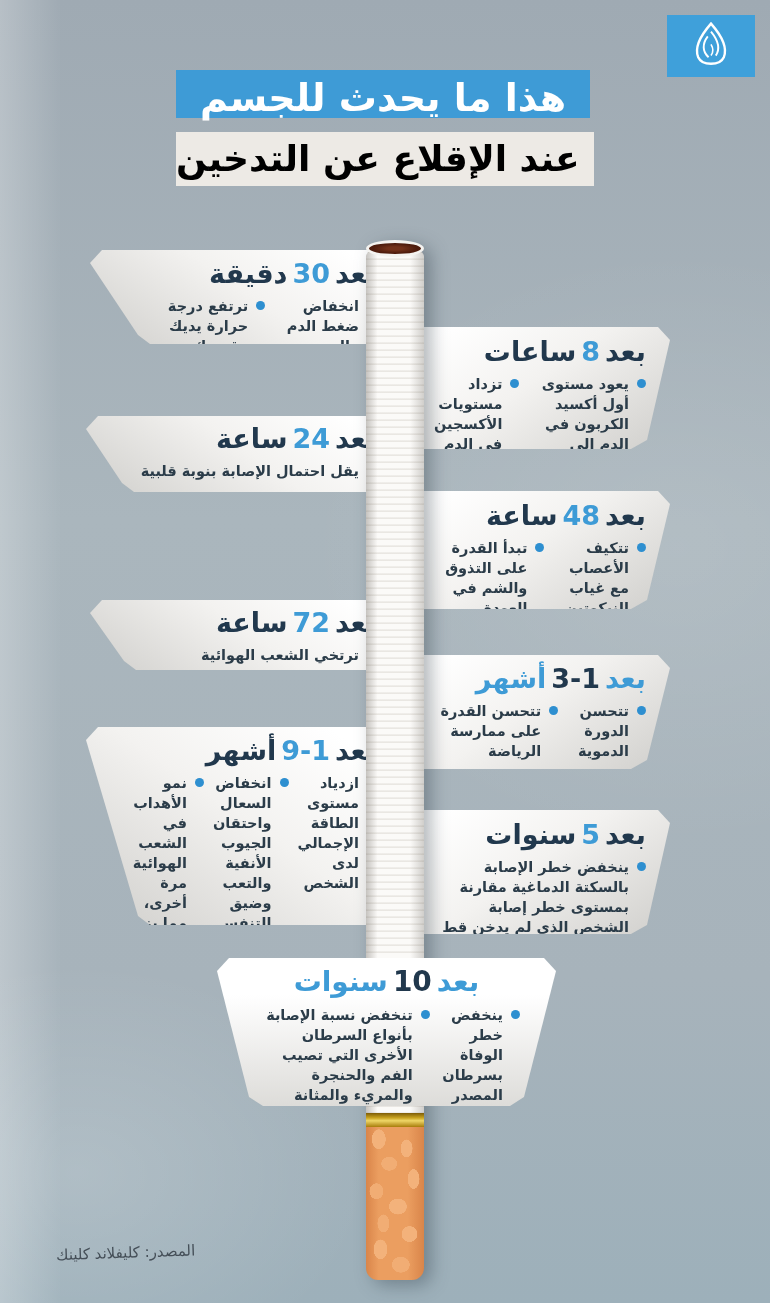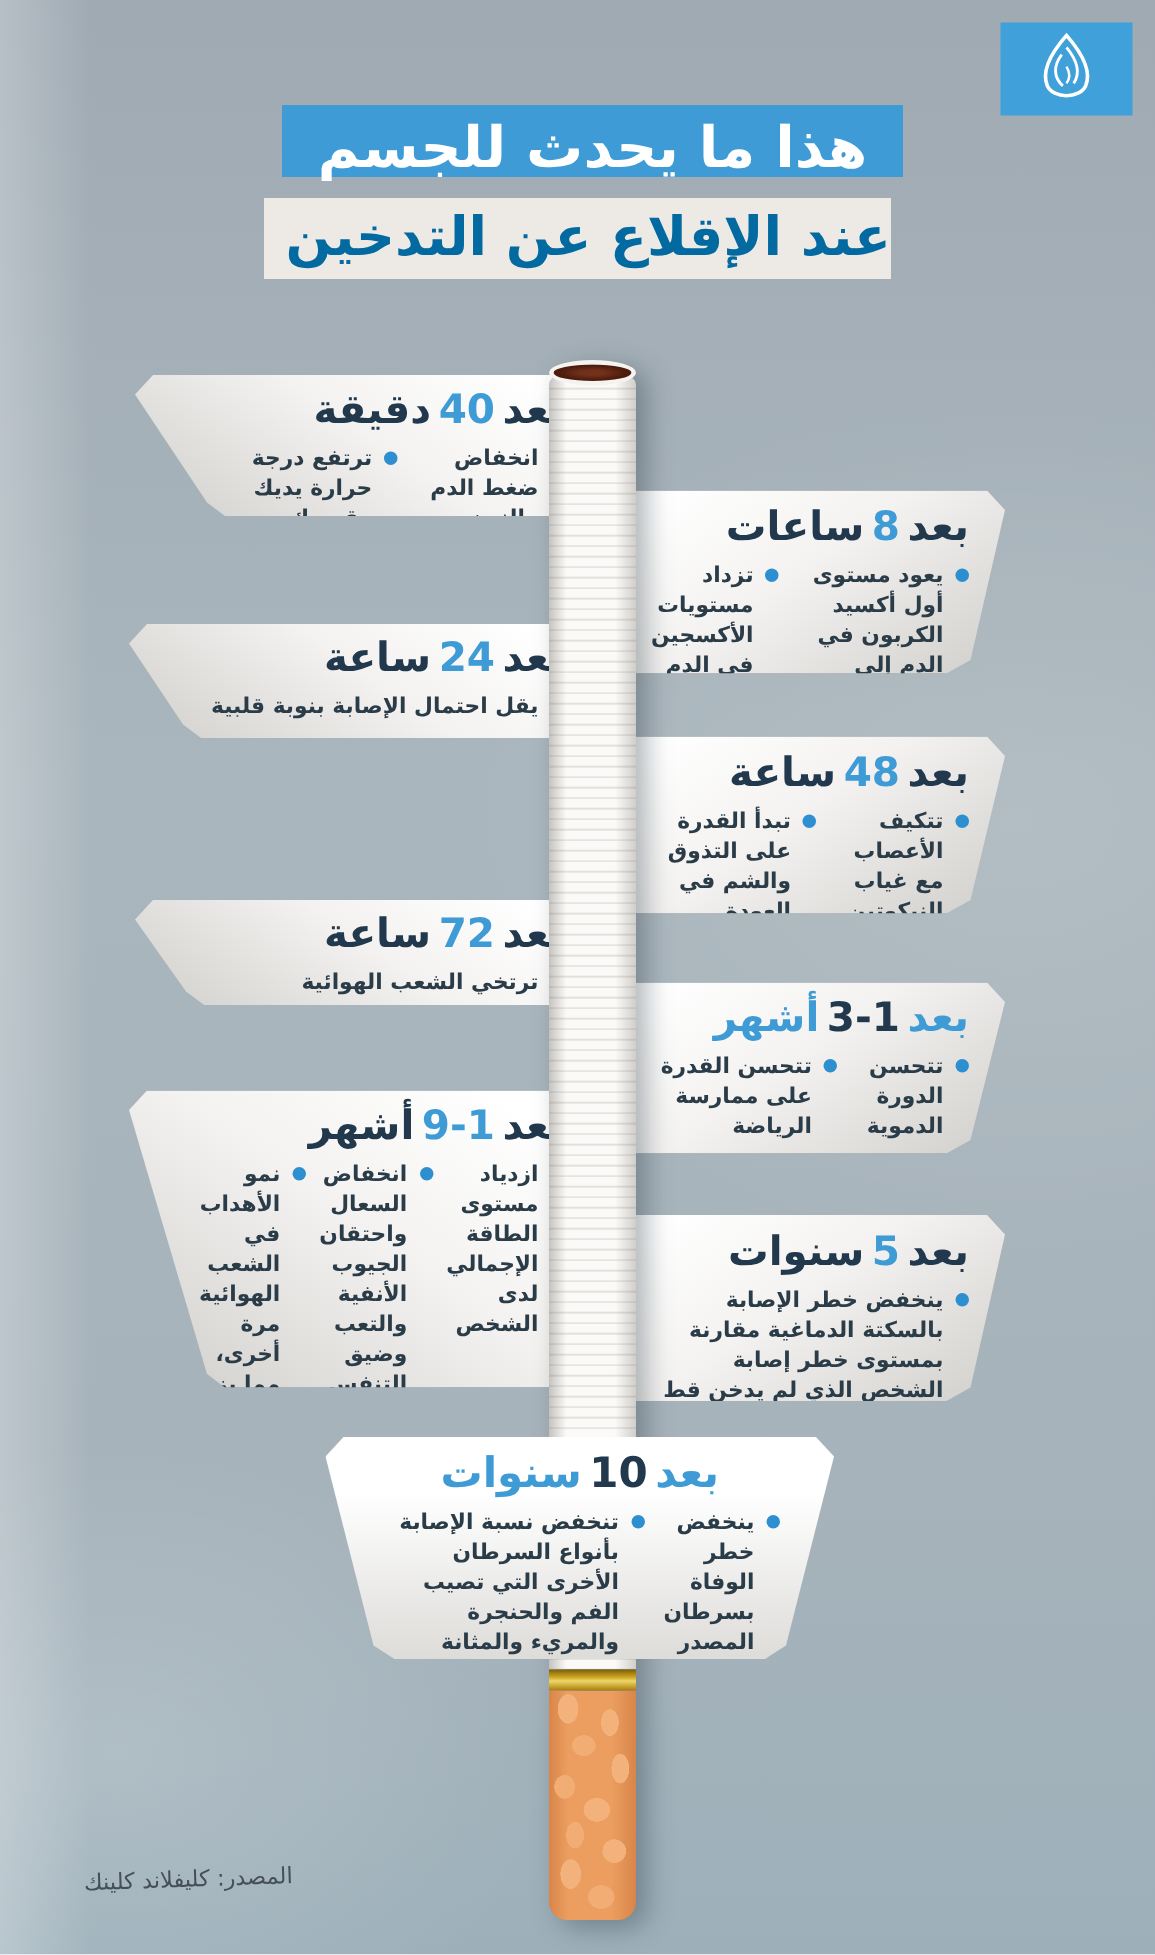--- a/index.html
+++ b/index.html
@@ -9,28 +9,28 @@
     position:relative; width:770px; height:1303px; overflow:hidden; direction:rtl;
     background:
       radial-gradient(420px 300px at 10% 90%, rgba(255,255,255,0.16), transparent 70%),
       radial-gradient(520px 420px at 88% 42%, rgba(255,255,255,0.10), transparent 72%),
       linear-gradient(90deg, rgba(255,255,255,0.25), rgba(255,255,255,0) 8%),
       linear-gradient(180deg, #9faab3 0%, #aab6bd 40%, #a7b3bb 75%, #9db0ba 100%);
   }
 
   
   .title-line1 {
-    position:absolute; left:188px; top:70px; width:414px; height:48px; z-index:6;
+    position:absolute; left:176px; top:70px; width:414px; height:48px; z-index:6;
     background:#3e9bd6; color:#ffffff; font-weight:bold; font-size:38px;
     line-height:57px; text-align:center;
   }
   .title-line2 {
     position:absolute; left:176px; top:132px; width:418px; height:54px; z-index:6;
-    background:#edeae5; color:#0369a1; font-weight:bold; font-size:36px;
-    line-height:54px; text-align:right;
+    background:#edeae5; color:#000000; font-weight:bold; font-size:36px;
+    line-height:54px; text-align:left;
   }
   .logo {
     position:absolute; left:667px; top:15px; width:88px; height:62px; z-index:6;
     background:#3fa0da; display:flex; align-items:center; justify-content:center;
   }
 
   
   .box {
     position:absolute; z-index:2;
     filter:drop-shadow(2px 8px 9px rgba(25,38,50,0.32));
@@ -123,21 +123,21 @@
     <svg width="48" height="52" viewBox="0 0 60 64">
       <path d="M30 4 C16 20 9 34 14 46 C19 57 41 57 46 46 C51 34 44 20 30 4 Z" fill="none" stroke="#ffffff" stroke-width="3"></path>
       <path d="M30 14 C39 25 42 35 36 44" fill="none" stroke="#ffffff" stroke-width="2.4"></path>
       <path d="M26 20 C19 29 19 39 27 46" fill="none" stroke="#ffffff" stroke-width="2.4"></path>
       <path d="M30 30 C33 35 33 40 30 44" fill="none" stroke="#ffffff" stroke-width="2"></path>
     </svg>
   </div>
 
   <div class="box box-l b1">
     <h2 class="box-title">
-      <span class="t-pre">بعد</span><span class="t-num">40</span><span class="t-unit">دقيقة</span>
+      <span class="t-pre">بعد</span><span class="t-num">30</span><span class="t-unit">دقيقة</span>
     </h2>
     <ul class="bullets">
       <li>
           <span class="dot"></span>
           <span class="txt">انخفاض ضغط الدم والنبض</span>
         </li>
       <li>
           <span class="dot"></span>
           <span class="txt">ترتفع درجة حرارة يديك وقدميك</span>
         </li>

